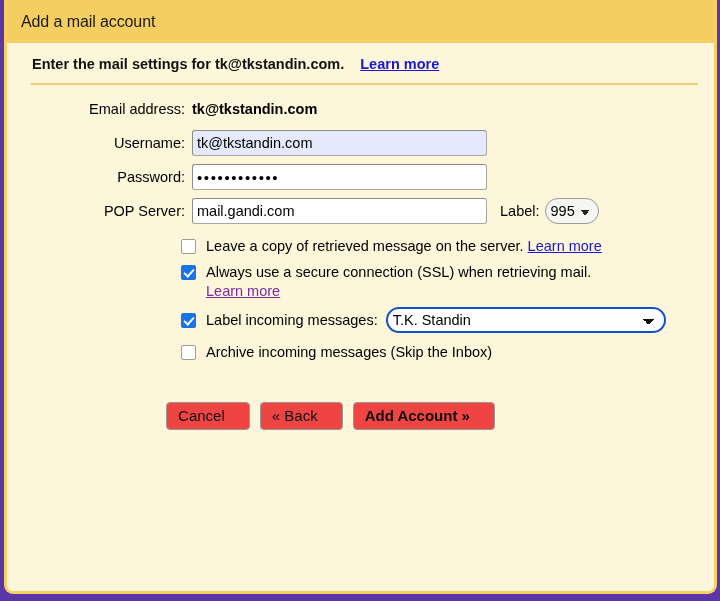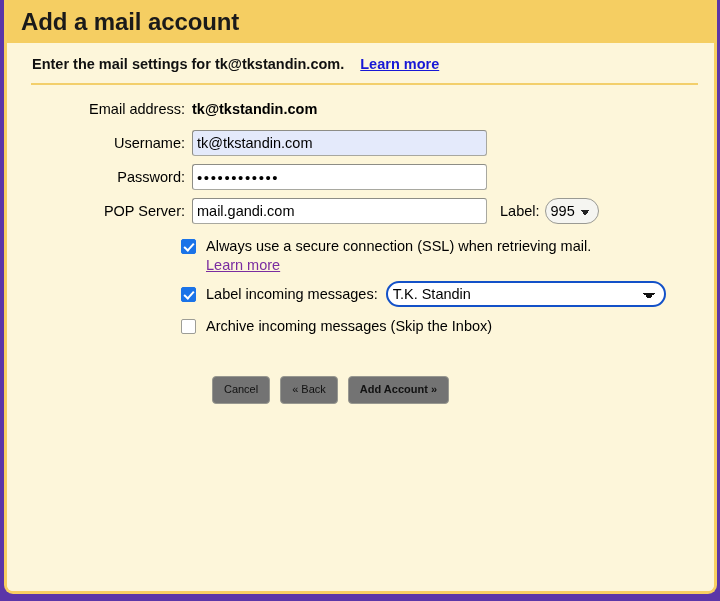--- a/index.html
+++ b/index.html
@@ -38,22 +38,22 @@
 
   
   #dialog-header {
     height: 43px;
     background: #f5ce62;
     display: flex;
     align-items: center;
     padding-left: 14px;
   }
   #dialog-title {
-    font-size: 24px;
-    font-weight: bold;
+    font-size: 16px;
+    font-weight: normal;
     color: #1a1a1a;
     letter-spacing: -0.1px;
   }
 
   
   #dialog-body {
     padding: 0 14px 0 14px;
     background: #fdf6da;
     height: calc(100% - 43px);
   }
@@ -236,26 +236,26 @@
   
   #button-row {
     display: flex;
     justify-content: center;
     gap: 10px;
     padding-top: 34px;
     padding-right: 60px;
   }
   button.btn {
     font-family: "Liberation Sans", sans-serif;
-    font-size: 11px;
+    font-size: 15px;
     color: #111;
-    background: #737373;
+    background: #ef4444;
     border: 1px solid #989890;
     border-radius: 4px;
-    padding: 5px 11px 6px 11px;
+    padding: 5px 24px 6px 11px;
     cursor: pointer;
     line-height: 15px;
   }
   button.btn.primary { font-weight: bold; }
 </style>
 </head>
 <body>
 
 <div id="page">
 
@@ -294,20 +294,27 @@
           <span class="field-label">POP Server:</span>
           <input class="text-input" type="text" value="mail.gandi.com" style="">
           <span class="port-label">Label:</span>
           <select class="port-select"><option value="995">995</option><option value="110">110</option></select>
         </div>
 
       </div>
 
       <div class="checks">
 
+        <div class="check-row">
+          <div class="cbox off"></div>
+          <div class="check-text">
+            <span>Leave a copy of retrieved message on the server.</span>
+            <a class="link" href="#">Learn more</a>
+          </div>
+        </div>
 
         <div class="check-row">
           <div class="cbox on"></div>
           <div class="check-text">
             <span>Always use a secure connection (SSL) when retrieving mail.</span>
             <a class="link visited sub-link" href="#">Learn more</a>
           </div>
         </div>
 
         <div class="check-row label-row">

